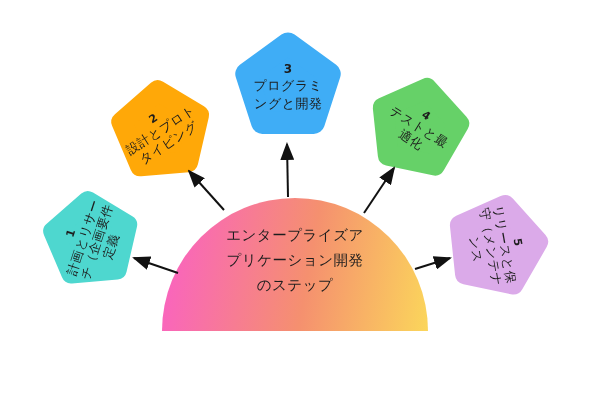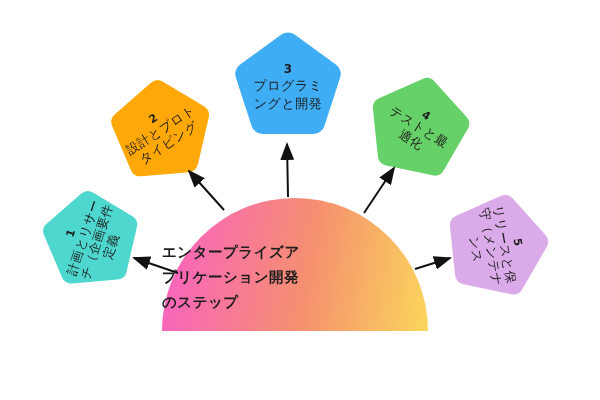--- a/index.html
+++ b/index.html
@@ -6,42 +6,42 @@
   body { font-family:"DejaVu Sans","Liberation Sans",sans-serif; }
   .stage { position:relative; width:600px; height:400px; background:#ffffff; overflow:hidden; }
 
   
   .dome {
     position:absolute; left:162px; top:198px; width:266px; height:133px;
     border-radius:133px 133px 0 0;
     background:linear-gradient(100deg,#fa5fc7 0%,#f5906f 55%,#fbd65b 100%);
   }
   .dome-title {
-    position:absolute; left:162px; top:240px; width:266px;
-    text-align:left; font-size:14.5px; line-height:25px; font-weight:700;
+    position:absolute; left:162px; top:223px; width:266px;
+    text-align:center; font-size:14.5px; line-height:25px; font-weight:400;
     letter-spacing:0.5px; color:#1d1d1d; white-space:pre-line; z-index:3;
   }
 
   
   .pent { position:absolute; z-index:2; }
   .pent svg { width:100%; height:100%; overflow:visible; display:block; }
   .plabel {
     position:absolute; inset:0; display:flex; flex-direction:column;
     align-items:center; justify-content:center; text-align:center; color:#1d1d1d;
   }
   .pnum { font-weight:bold; font-size:11px; line-height:13px; display:block; }
   .ptext { white-space:pre-line; font-size:12.5px; line-height:14.5px; letter-spacing:0.5px; display:block; }
 
   .p1 { left:41px;  top:187px; width:100px; height:100px; transform:rotate(-5deg); }
   .p1 .plabel { transform:translateY(3px) rotate(-67deg); }
   .p2 { left:109px; top:76px;  width:104px; height:104px; transform:rotate(-5deg); }
   .p2 .plabel { transform:translateY(3px) rotate(-28deg); }
   .p3 { left:232px; top:28px;  width:112px; height:112px; }
   .p3 .plabel { transform:translateY(3px); }
-  .p3 .ptext { font-size:13px; line-height:18px; }
+  .p3 .ptext { font-size:13px; line-height:18px;text-align:right; }
   .p3 .pnum { font-size:12px; line-height:16px; }
   .p4 { left:367px; top:73px;  width:104px; height:104px; transform:rotate(12deg); }
   .p4 .plabel { transform:translateY(3px) rotate(20deg); }
   .p5 { left:444px; top:190px; width:106px; height:106px; transform:rotate(12deg); }
   .p5 .plabel { transform:translateY(3px) rotate(68deg); }
 
   
   .arrows { position:absolute; inset:0; z-index:4; pointer-events:none; }
 </style>
 </head>

